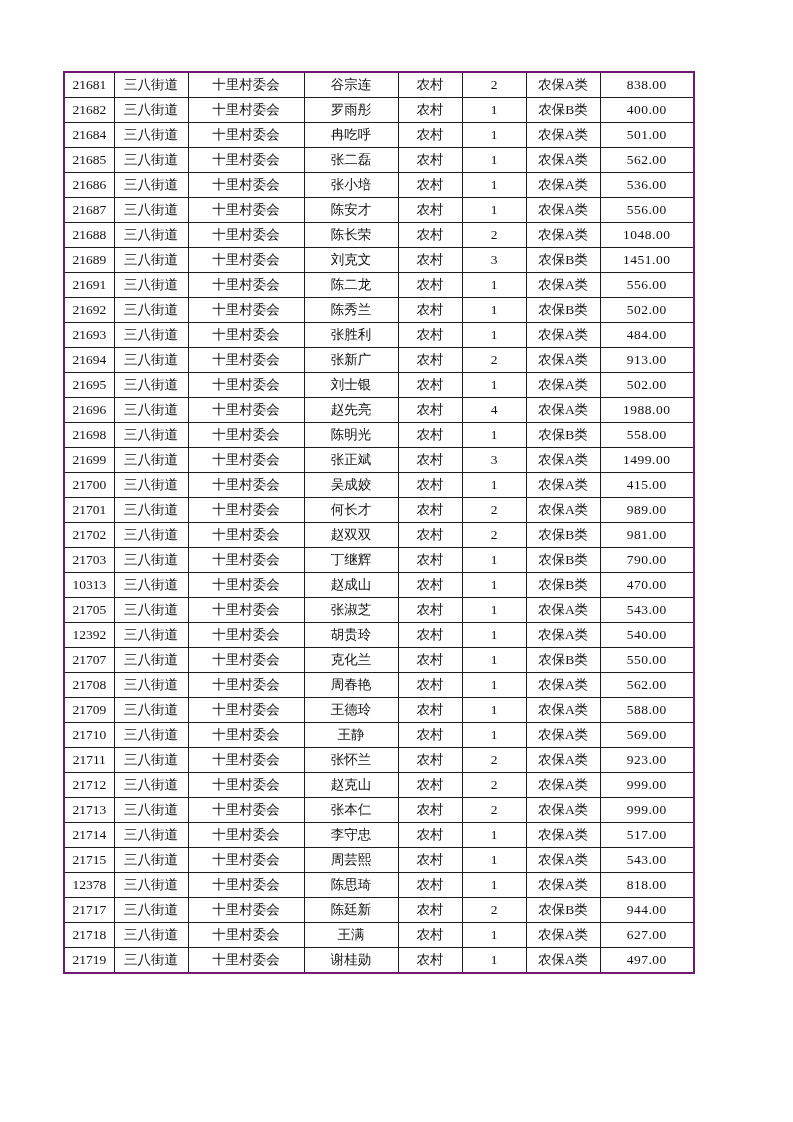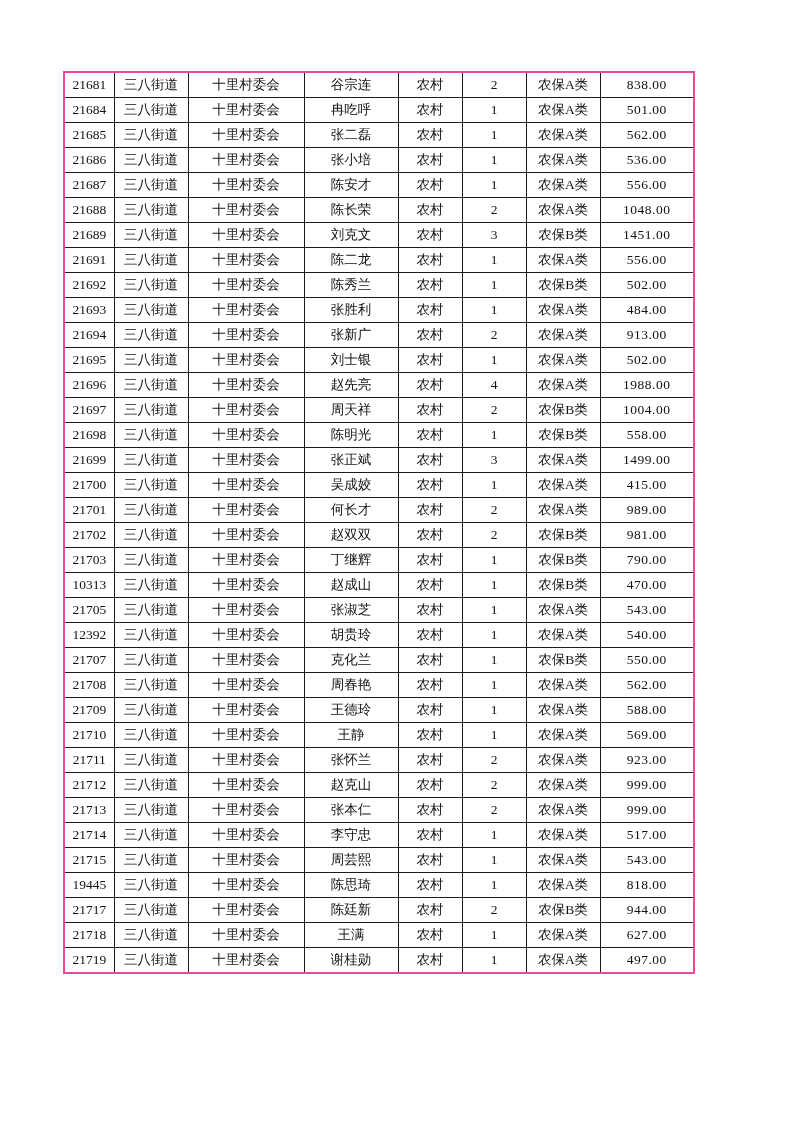--- a/index.html
+++ b/index.html
@@ -19,21 +19,21 @@
     background: #ffffff;
     overflow: hidden;
   }
   table.data-table {
     position: absolute;
     left: 63px;
     top: 71px;
     width: 630px;
     border-collapse: collapse;
     table-layout: fixed;
-    border: 2px solid #ec4899;
+    border: 2px solid #701a75;
   }
   table.data-table td {
     border: 1px solid #1c1c1c;
     height: 24px;
     padding: 0 2px;
     text-align: center;
     vertical-align: middle;
     font-family: "Liberation Serif", "DejaVu Serif", serif;
     font-size: 13.5px;
     color: #111111;
@@ -65,20 +65,30 @@
           <td>21681</td>
           <td>三八街道</td>
           <td>十里村委会</td>
           <td>谷宗连</td>
           <td>农村</td>
           <td>2</td>
           <td>农保A类</td>
           <td class="amount-cell">838.00</td>
         </tr>
         <tr>
+          <td>21682</td>
+          <td>三八街道</td>
+          <td>十里村委会</td>
+          <td>罗雨彤</td>
+          <td>农村</td>
+          <td>1</td>
+          <td>农保B类</td>
+          <td class="amount-cell">400.00</td>
+        </tr>
+        <tr>
           <td>21684</td>
           <td>三八街道</td>
           <td>十里村委会</td>
           <td>冉吃呼</td>
           <td>农村</td>
           <td>1</td>
           <td>农保A类</td>
           <td class="amount-cell">501.00</td>
         </tr>
         <tr>
@@ -185,30 +195,20 @@
           <td>21696</td>
           <td>三八街道</td>
           <td>十里村委会</td>
           <td>赵先亮</td>
           <td>农村</td>
           <td>4</td>
           <td>农保A类</td>
           <td class="amount-cell">1988.00</td>
         </tr>
         <tr>
-          <td>21697</td>
-          <td>三八街道</td>
-          <td>十里村委会</td>
-          <td>周天祥</td>
-          <td>农村</td>
-          <td>2</td>
-          <td>农保B类</td>
-          <td class="amount-cell">1004.00</td>
-        </tr>
-        <tr>
           <td>21698</td>
           <td>三八街道</td>
           <td>十里村委会</td>
           <td>陈明光</td>
           <td>农村</td>
           <td>1</td>
           <td>农保B类</td>
           <td class="amount-cell">558.00</td>
         </tr>
         <tr>
@@ -375,21 +375,21 @@
           <td>21715</td>
           <td>三八街道</td>
           <td>十里村委会</td>
           <td>周芸熙</td>
           <td>农村</td>
           <td>1</td>
           <td>农保A类</td>
           <td class="amount-cell">543.00</td>
         </tr>
         <tr>
-          <td>19445</td>
+          <td>12378</td>
           <td>三八街道</td>
           <td>十里村委会</td>
           <td>陈思琦</td>
           <td>农村</td>
           <td>1</td>
           <td>农保A类</td>
           <td class="amount-cell">818.00</td>
         </tr>
         <tr>
           <td>21717</td>

